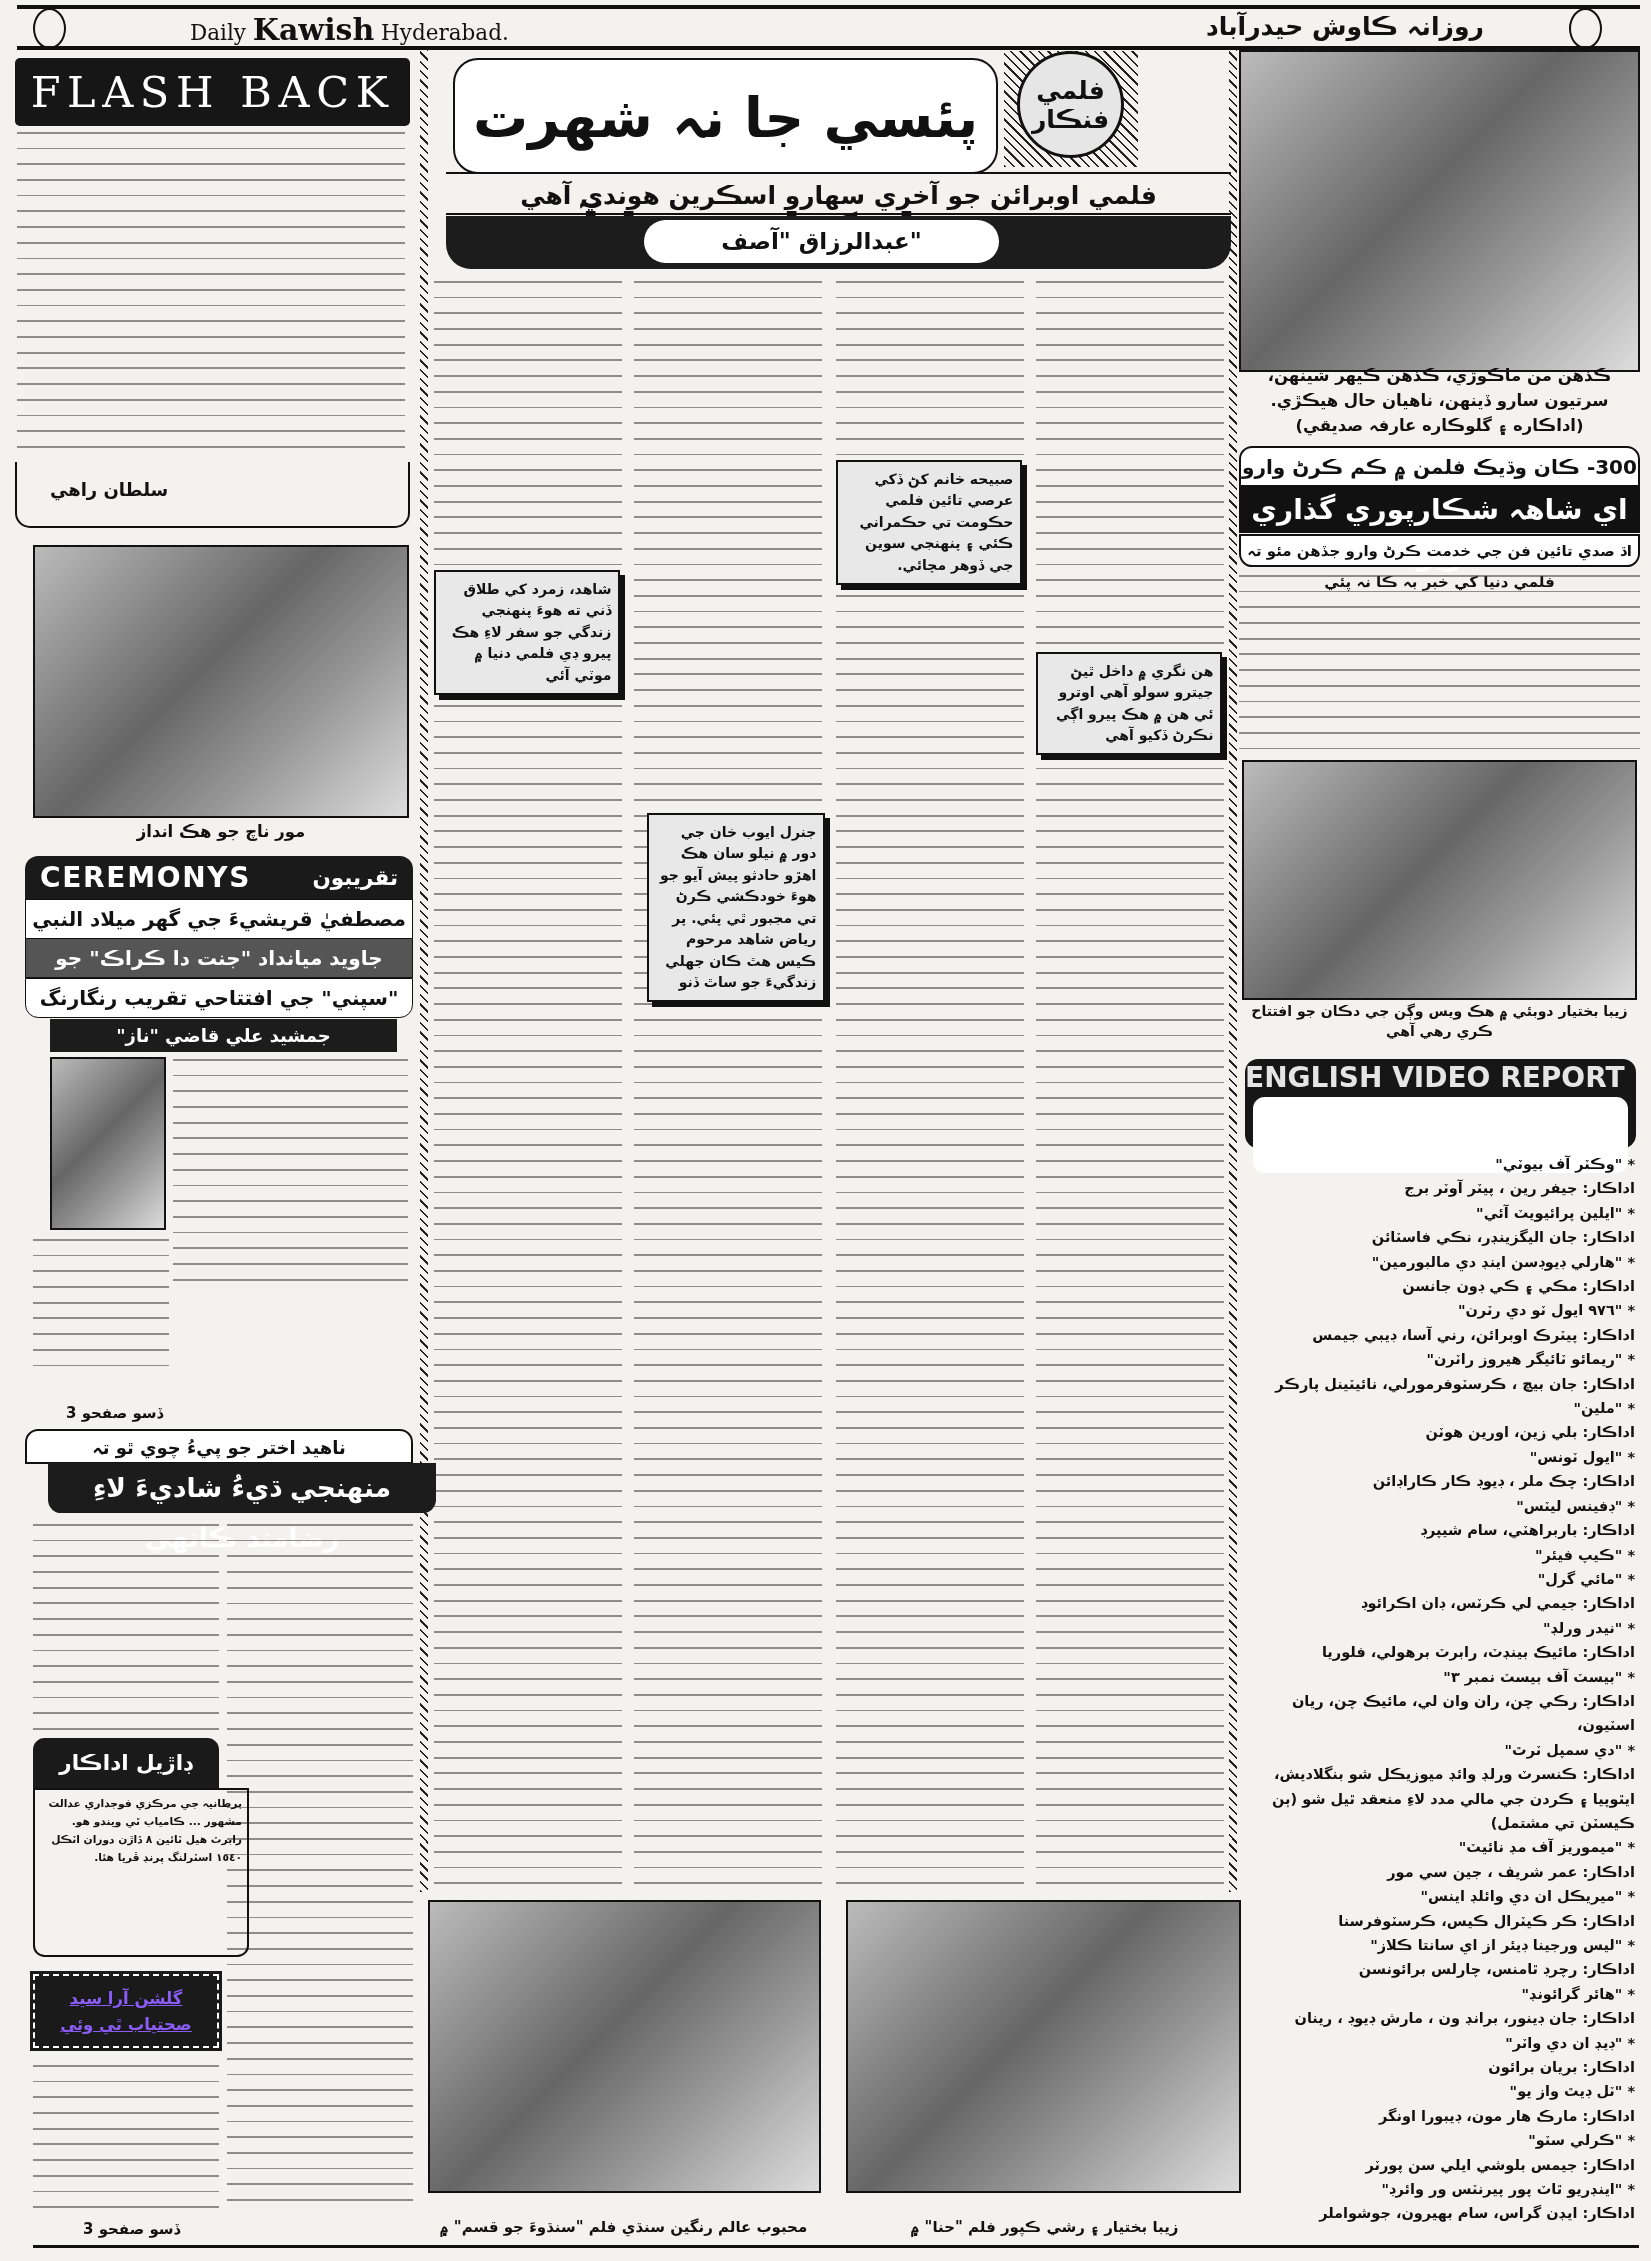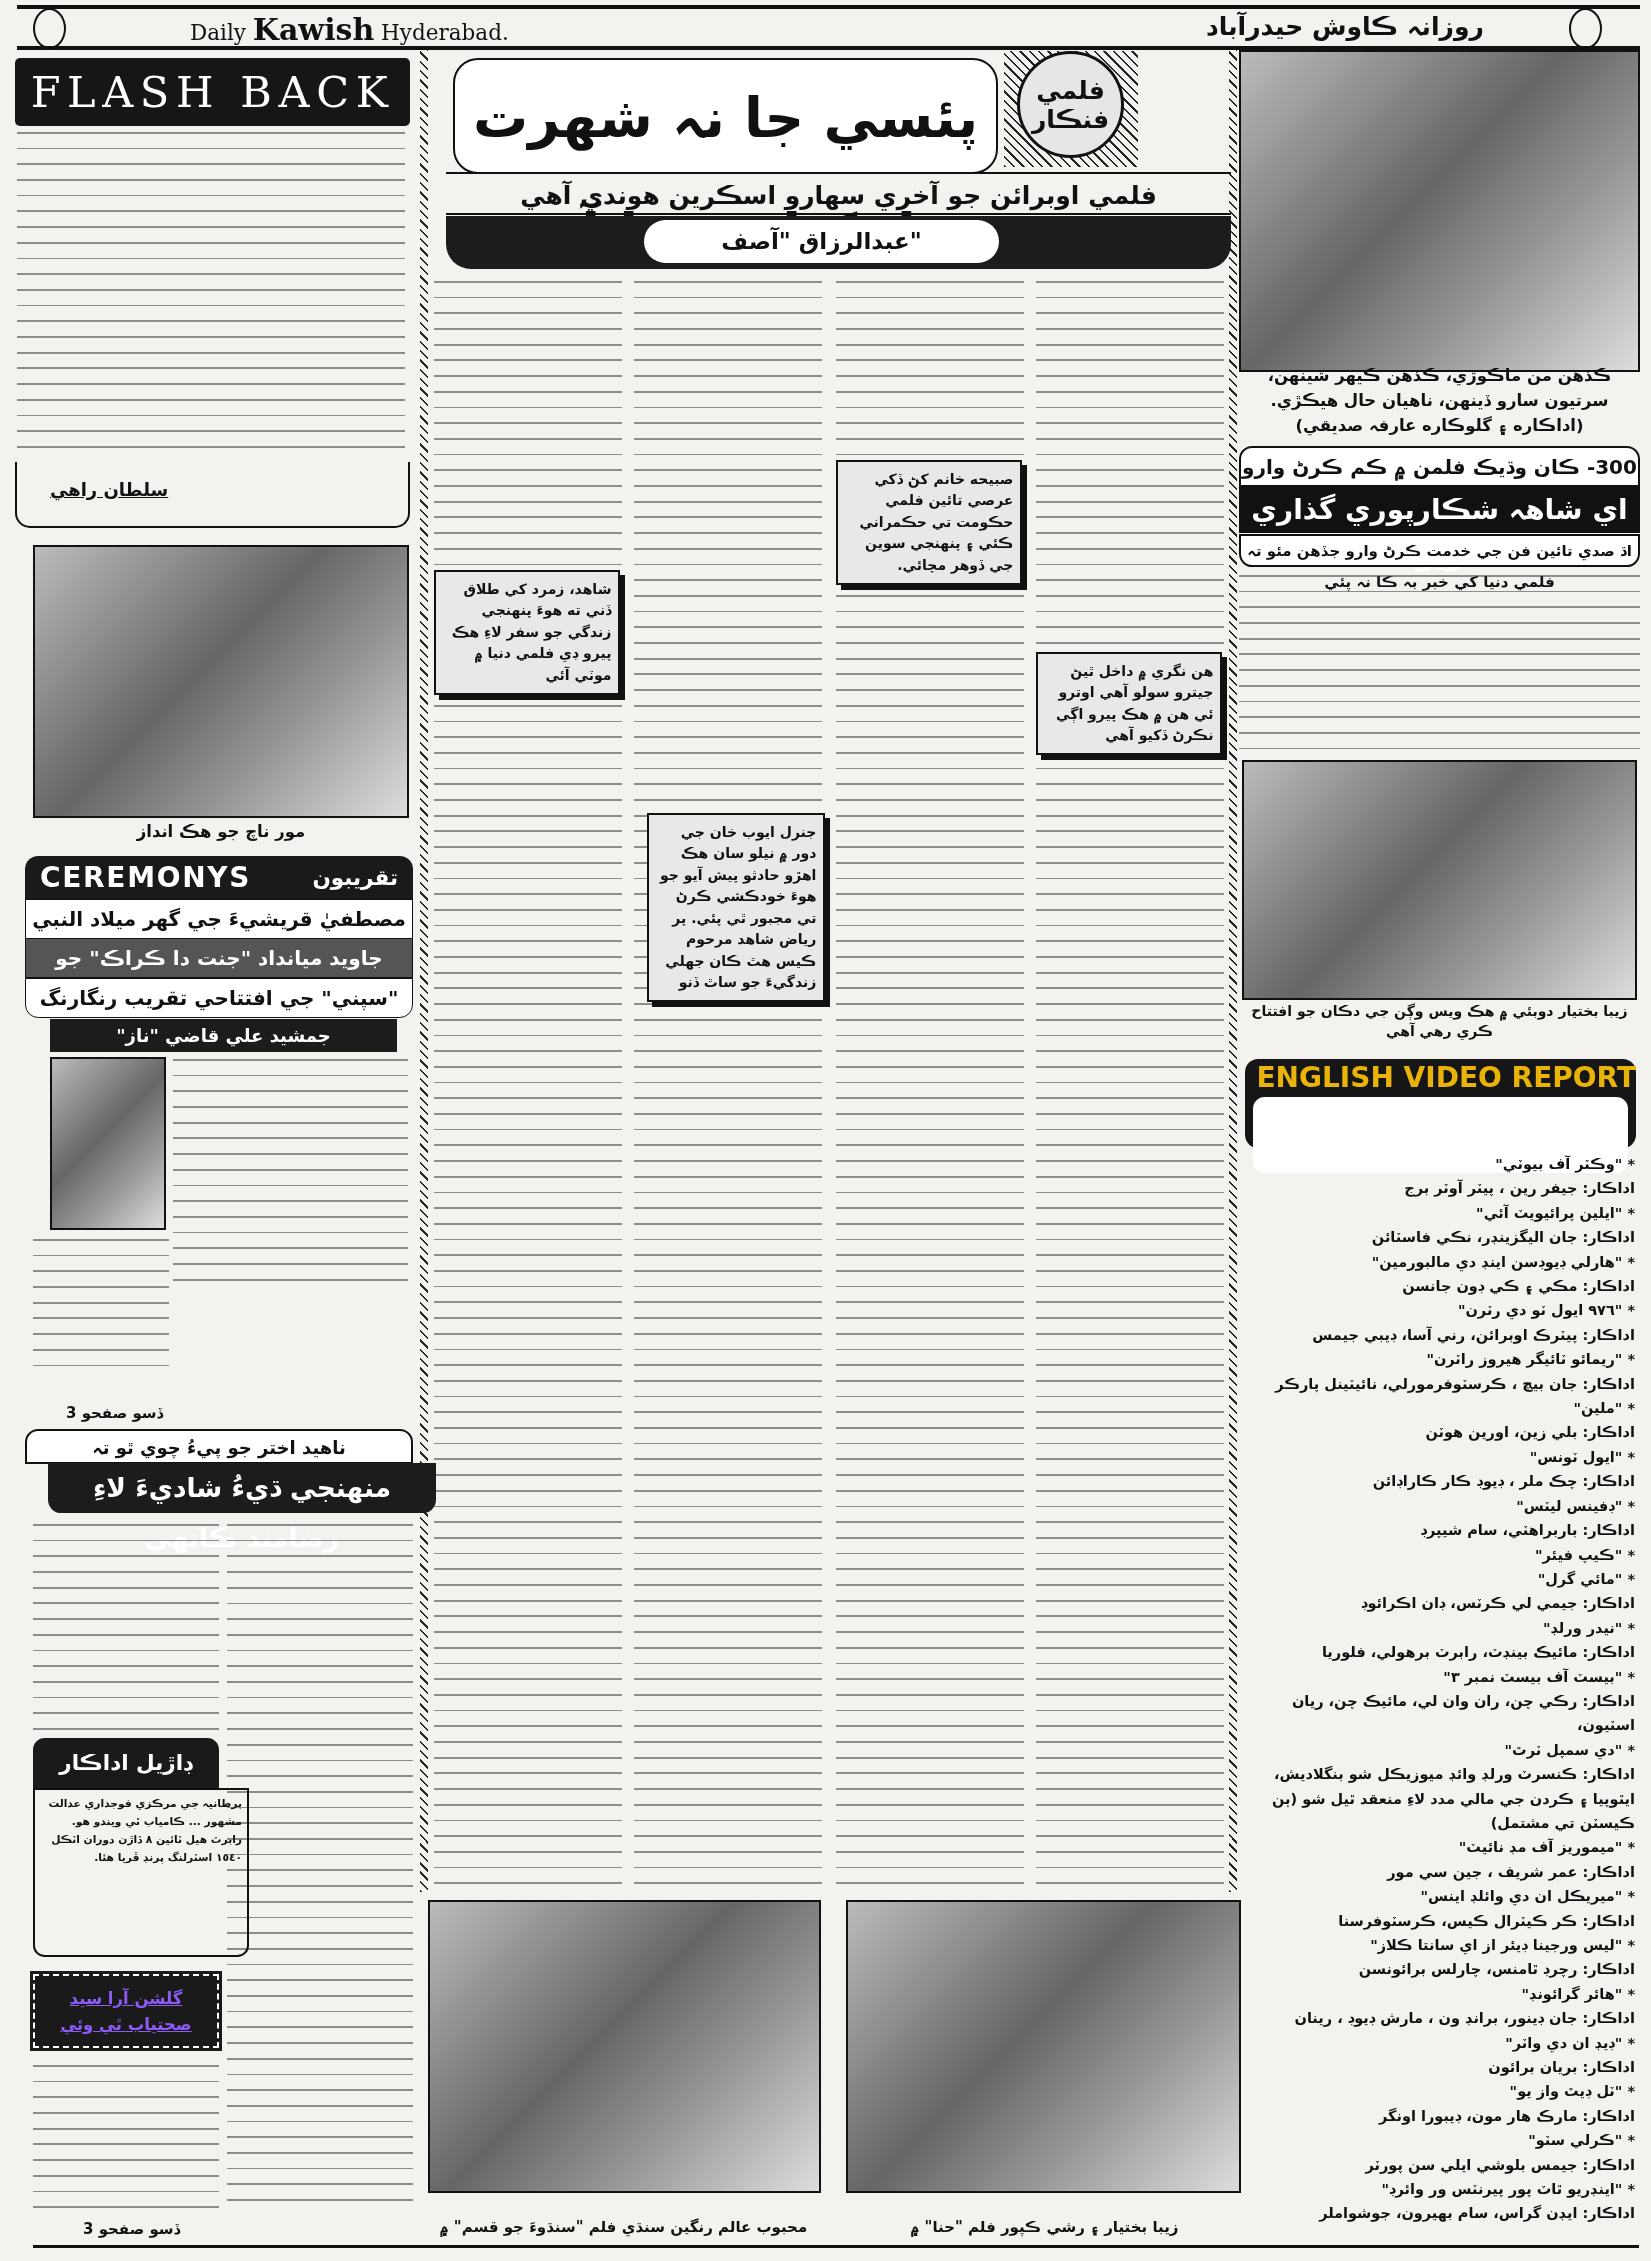--- a/index.html
+++ b/index.html
@@ -21,41 +21,41 @@
 
   
   #mast-en { left:190px; top:11.6px; font-family:"DejaVu Serif",serif; font-size:21.5px; }
   #mast-en b { font-size:30px; }
   #mast-sd { left:1206px; top:11.6px; font-size:25px; font-weight:bold; }
 
   
   #flash { left:15px; top:58px; width:395px; height:68px; background:#161616; color:#fff;
            font-family:"DejaVu Serif",serif; font-size:43px; letter-spacing:6.6px; text-align:center; line-height:68px; border-radius:5px; }
   #flash-text { left:16.5px; top:132px; width:388px; height:330px; }
-  #flash-cap { left:50px; top:479px; font-size:18px; font-weight:bold;text-decoration:underline; }
+  #flash-cap { left:50px; top:479px; font-size:18px; font-weight:bold; }
 
   #title-box { left:453px; top:58px; width:545px; height:116px; border:2.5px solid #111; border-radius:25px; background:#fff;
                font-size:55px; font-weight:bold; line-height:116px; }
   #badge { left:1017px; top:51px; width:107px; height:107px; border-radius:50%; border:3.3px solid #111; background:#e6e6e6;
            font-size:25px; font-weight:bold; display:flex; flex-direction:column; justify-content:center; align-items:center; }
   #subtitle { left:446px; top:172px; width:785px; height:43px; font-size:25px; font-weight:bold; line-height:43px; border-top:2.5px solid #111; border-bottom:2.5px solid #111; }
   #author-bar { left:446px; top:216px; width:785px; height:53px; background:#1c1c1c; border-radius:0 0 25px 25px; }
   #author { left:644px; top:220px; width:355px; height:43px; background:#fff; border-radius:25px; font-size:23px; font-weight:bold; line-height:43px; }
 
   #portrait { left:1239px; top:50px; width:401px; height:322px; }
   #quote { left:1239px; top:363px; width:401px; font-size:16.5px; line-height:25px; font-weight:bold; }
   #shah-top { left:1239px; top:446px; width:401px; height:41px; font-size:20px; font-weight:bold; line-height:38px; border:2.5px solid #111; border-radius:13.2px 13.2px 0 0; background:#fff; }
   #shah-mid { left:1239px; top:487px; width:401px; height:46px; background:#111; color:#fff; font-size:28px; font-weight:bold; line-height:46px; }
   #shah-bot { left:1239px; top:534px; width:401px; height:33px; font-size:15px; font-weight:bold; line-height:31px; border:2.5px solid #111; border-radius:0 0 13.2px 13.2px; background:#fff; }
 
   #wedding { left:1242px; top:760px; width:395px; height:240px; }
   #wedding-cap { left:1239px; top:1001px; width:401px; font-size:14px; font-weight:bold; line-height:20px; }
 
   #evr { left:1245px; top:1059px; width:391px; height:89px; }
-  #evr-title { font-size:28px; font-weight:bold; color:#eab308; text-align:right; line-height:38px; }
+  #evr-title { font-size:28px; font-weight:bold; color:#e5e5e5; text-align:left; line-height:38px; }
   #evr-sub { margin:0 8.3px; background:#fff; border-radius:11.6px; font-size:20px; font-weight:bold; line-height:38px; }
   #evr-list { left:1247px; top:1152px; width:388px; font-size:14.5px; line-height:24.4px; font-weight:bold; }
   #evr-list .film::before { content:"* "; }
 
   
   #peacock { left:33px; top:545px; width:376px; height:273px; }
   #peacock-cap { left:33px; top:822px; width:376px; font-size:16.5px; font-weight:bold; }
   #cer-title { left:25px; top:856px; width:388px; height:43px; background:#1a1a1a; color:#fff; border-radius:13.2px 13.2px 0 0; display:flex; justify-content:space-between; align-items:center; padding:0 15px; }
   #cer-title .en { font-size:28px; font-weight:bold; letter-spacing:1.7px; }
   #cer-title .sd { font-size:21.5px; font-weight:bold; }

